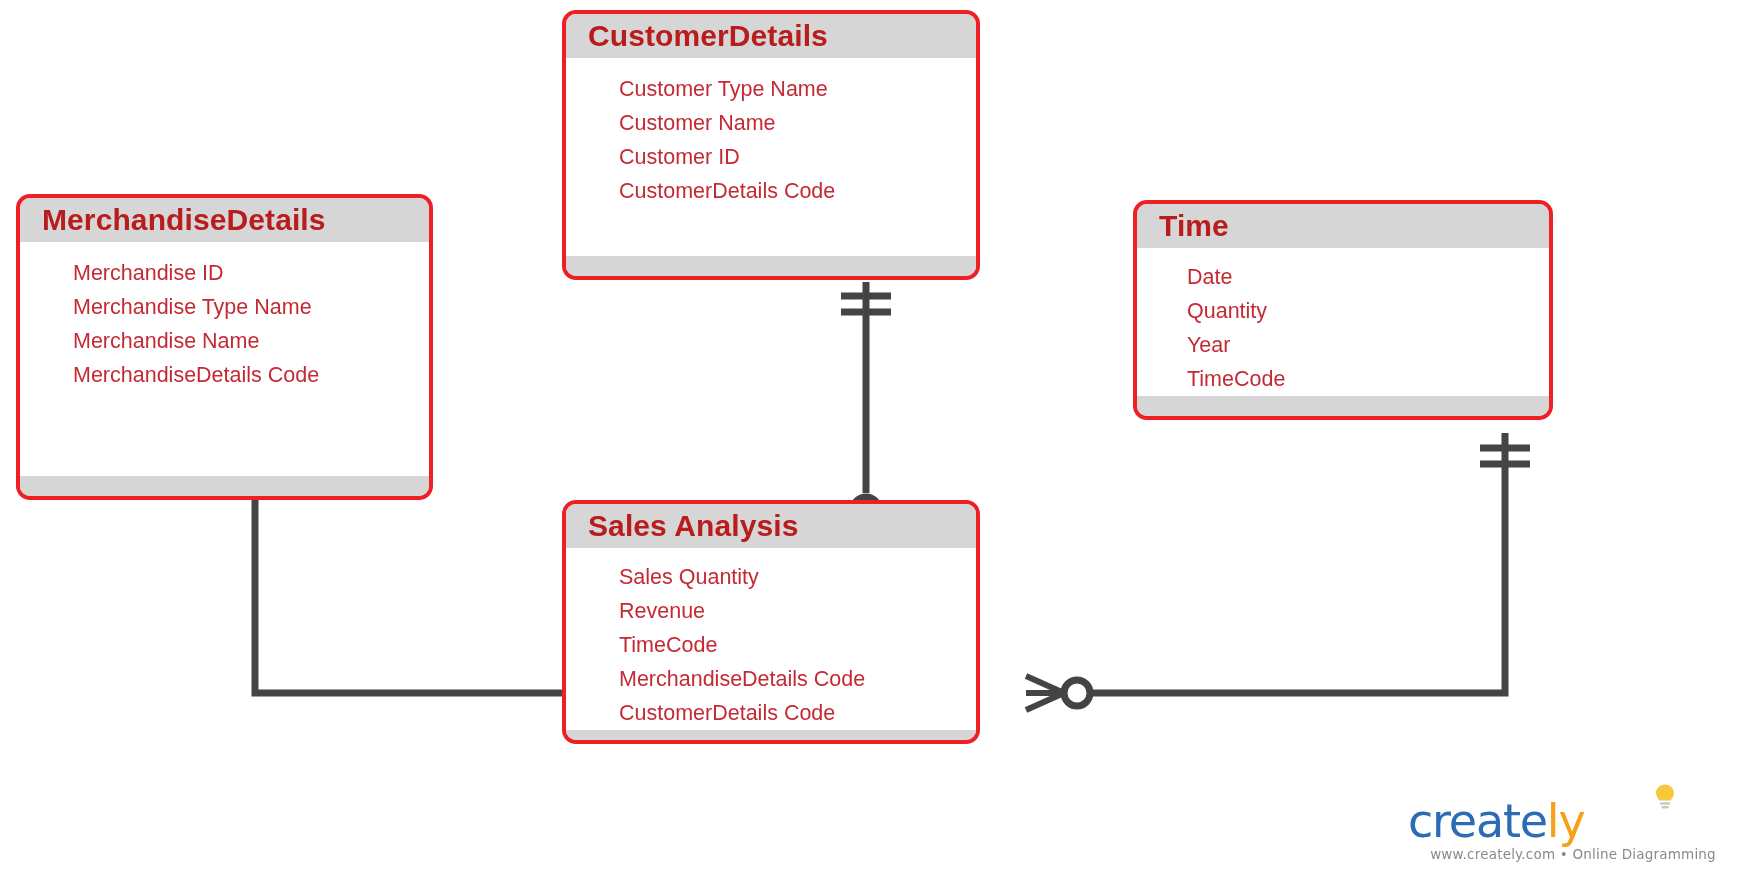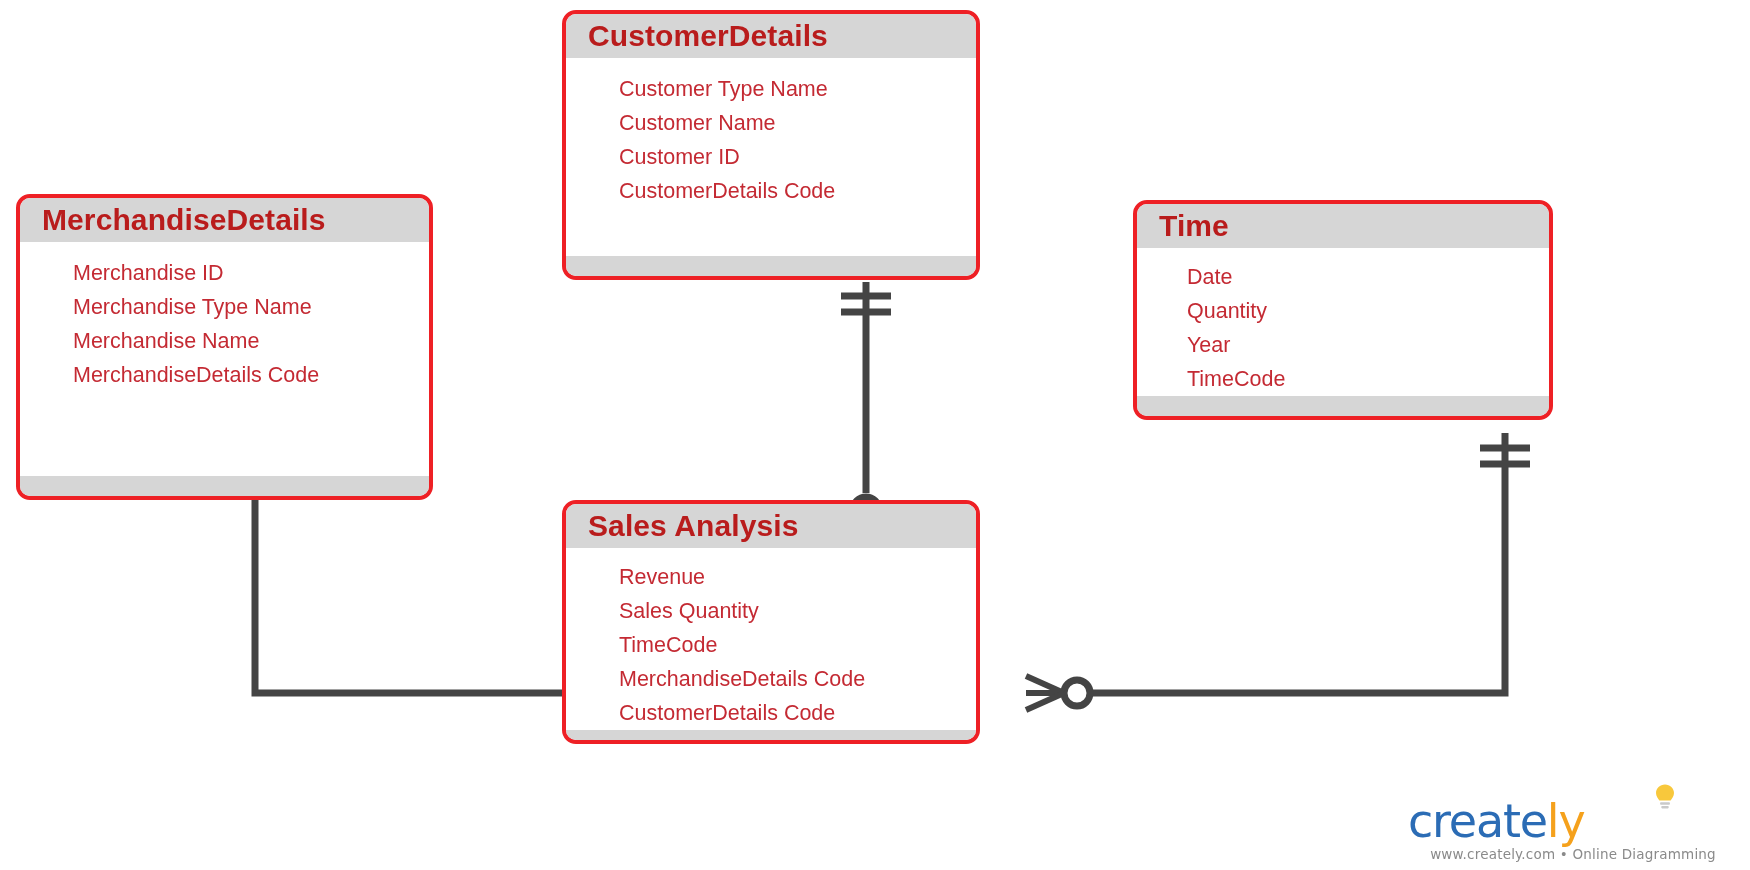--- a/index.html
+++ b/index.html
@@ -218,22 +218,22 @@
       <div class="attr">TimeCode</div>
     </div>
     <div class="entity-footer"></div>
   </div>
 
   <div class="entity" id="ent-sales">
     <div class="entity-header">
       <span class="entity-title">Sales Analysis</span>
     </div>
     <div class="entity-body">
+      <div class="attr">Sales Quantity</div>
       <div class="attr">Revenue</div>
-      <div class="attr">Sales Quantity</div>
       <div class="attr">TimeCode</div>
       <div class="attr">MerchandiseDetails Code</div>
       <div class="attr">CustomerDetails Code</div>
     </div>
     <div class="entity-footer"></div>
   </div>
 
   <div id="watermark">
     <div id="wm-logo">
       <svg id="wm-bulb" viewBox="0 0 22 30" xmlns="http://www.w3.org/2000/svg">

